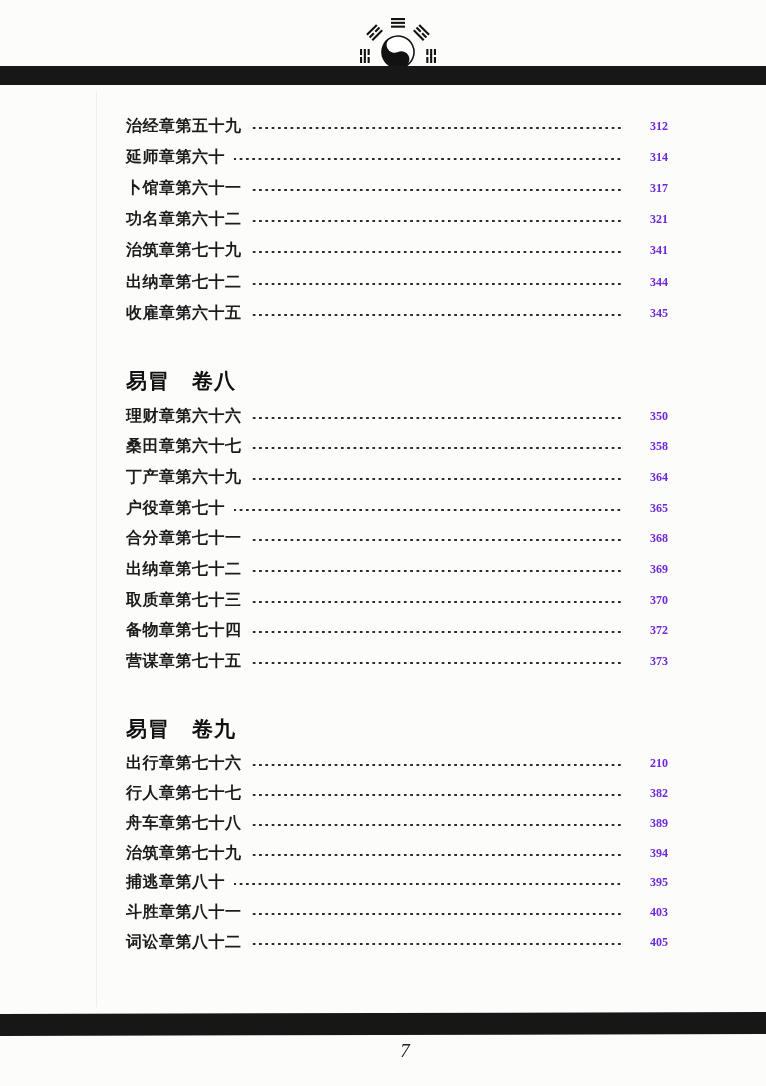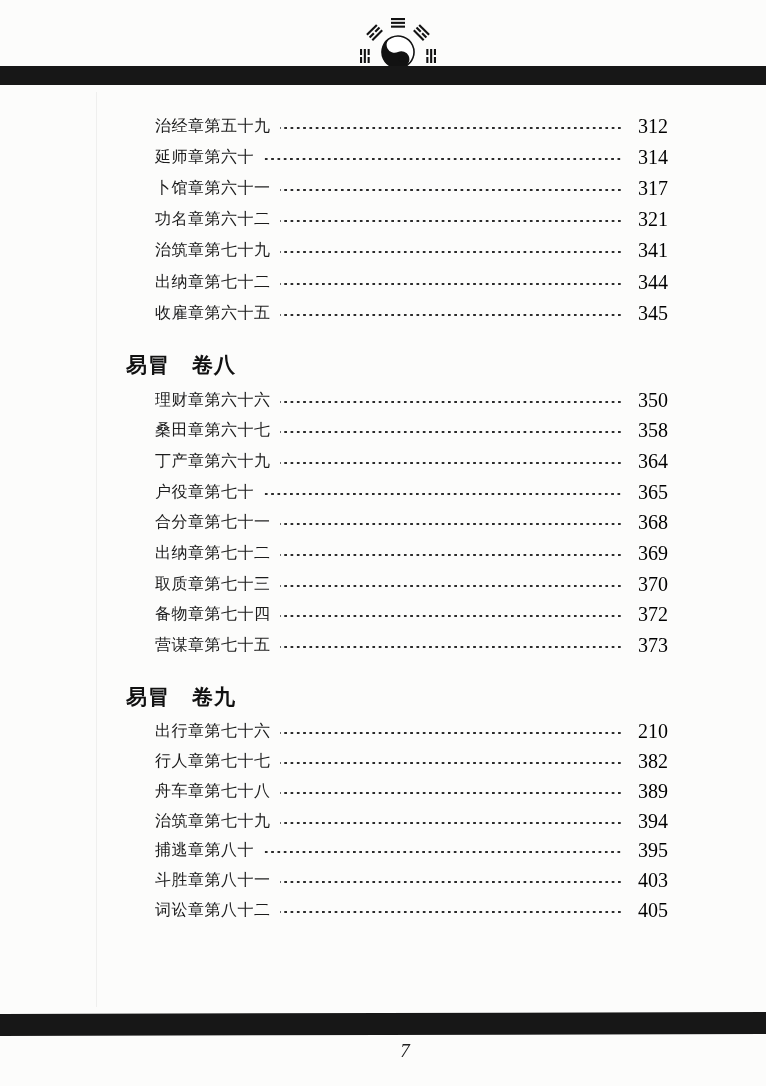--- a/index.html
+++ b/index.html
@@ -26,44 +26,44 @@
   
   .gutter-line{
     position:absolute;left:96px;top:92px;height:915px;width:1px;
     background:rgba(0,0,0,0.05);
   }
   
   .toc{
     position:absolute;left:126px;top:111px;width:542px;
   }
   .toc-header{
-    height:40px;margin-top:16px;
+    height:40px;margin-top:32px;
     display:flex;align-items:center;
     font-weight:700;font-size:21px;letter-spacing:1px;color:#111;
   }
   .toc-row{
     display:flex;align-items:center;
-    margin-left:29px;
+    font-weight:bold;
   }
   .sec-a .toc-row{height:31.1px;}
   .sec-b .toc-row{height:30.7px;}
   .sec-c .toc-row{height:29.8px;}
   .toc-label{
     font-size:16px;letter-spacing:0.5px;color:#1c1c1c;white-space:nowrap;
   }
   .toc-dots{
     flex:1;height:10px;margin:3px 10px 0 9px;
     background-image:radial-gradient(circle at center,#2b2b2b 1.05px,rgba(0,0,0,0) 1.35px);
     background-size:6.3px 10px;
     background-repeat:repeat-x;
     background-position:right center;
   }
   .toc-page{
     width:36px;text-align:right;
-    font-size:20px;color:#000000;
+    font-size:12px;color:#6d28d9;
     font-family:"Liberation Serif","DejaVu Serif",serif;
   }
   
   .folio{
     position:absolute;left:0;top:1040px;width:766px;
     text-align:center;padding-left:44px;box-sizing:border-box;
     font-size:19px;font-style:italic;color:#222;
     font-family:"Liberation Serif","DejaVu Serif",serif;
   }
 </style>

